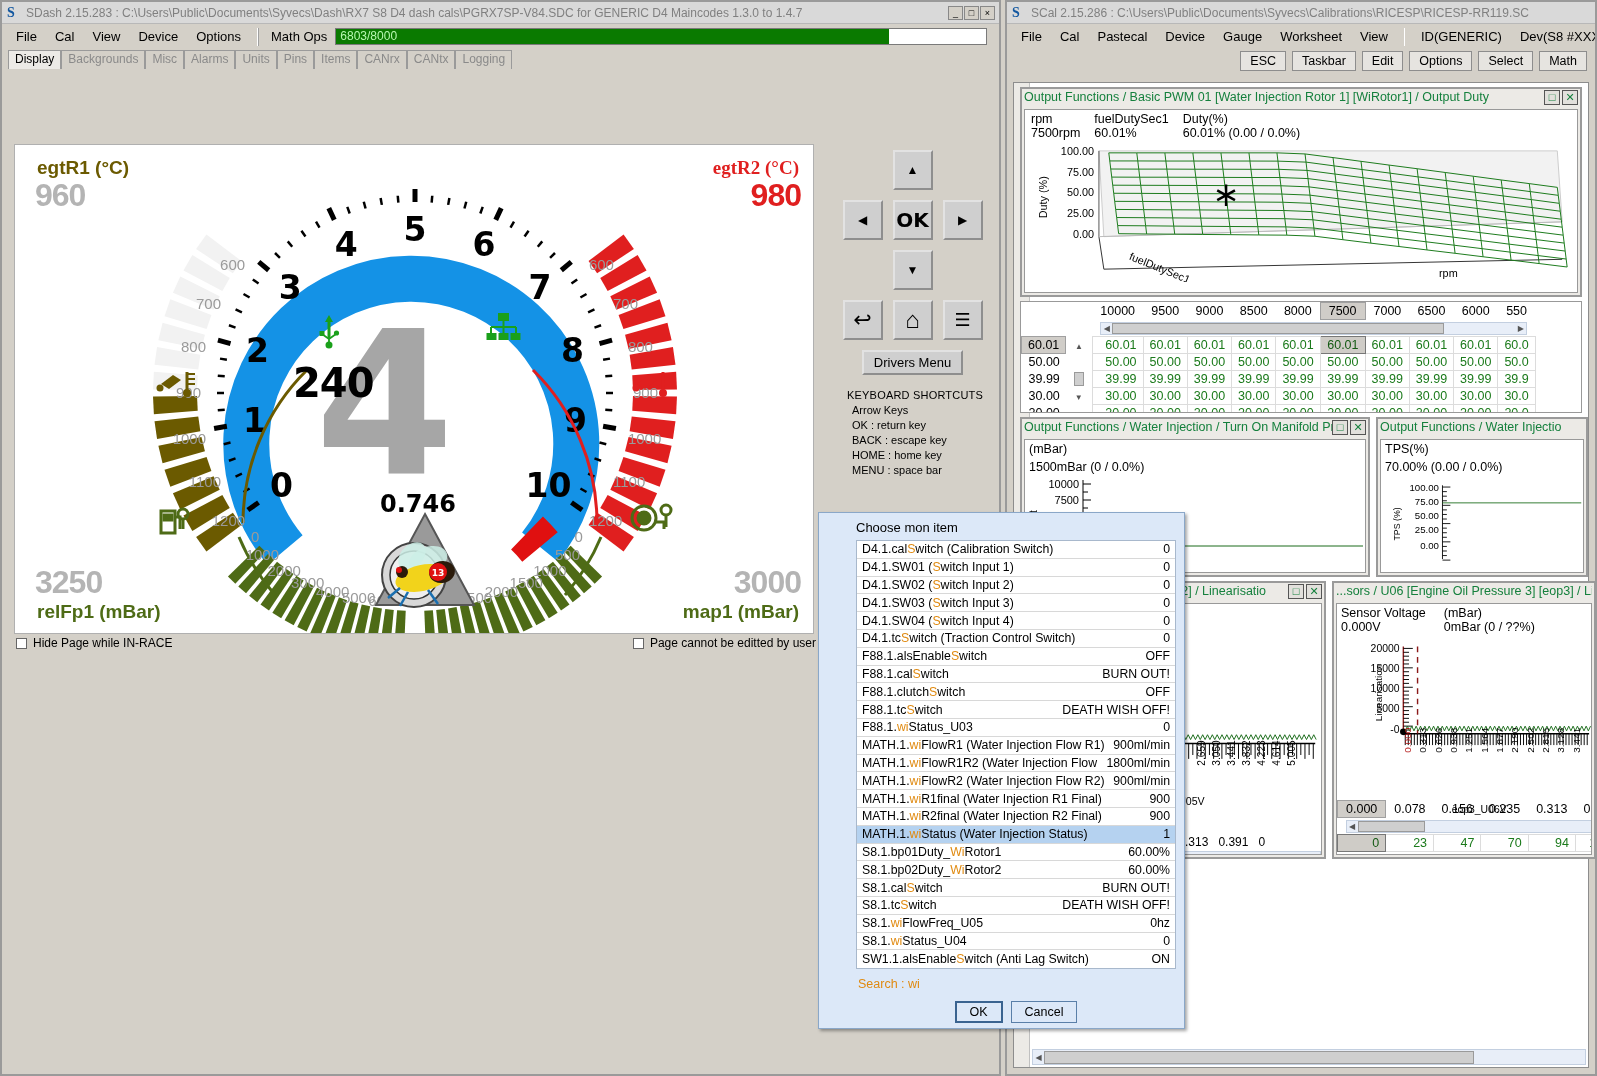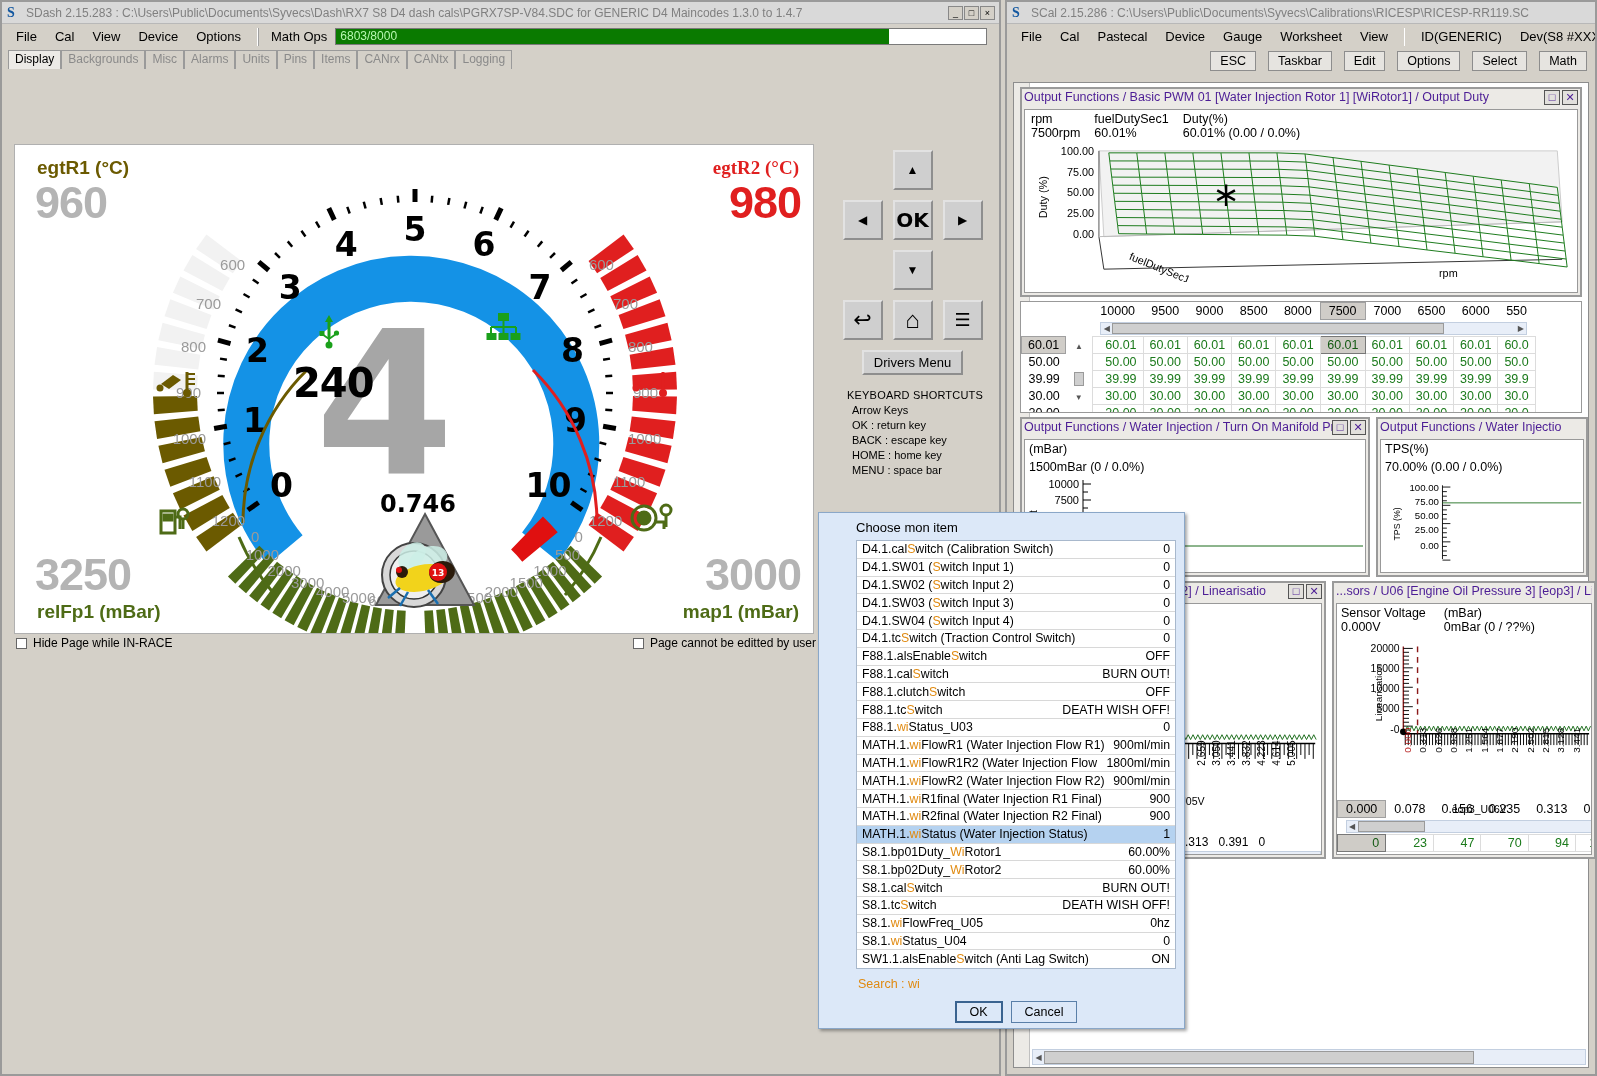--- a/index.html
+++ b/index.html
@@ -57,21 +57,21 @@
     font-size:12px; background:#d4d0c8; color:#8a8a8a; line-height:13px;
   }
   .tab.active { background:#eceae6; color:#000; }
 
   .dashcanvas {
     position:absolute; left:12px; top:142px; width:800px; height:490px;
     background:#fff; border:1px solid #b0b0b0; overflow:hidden;
   }
 
   .corner-lbl { position:absolute; font-weight:bold; font-size:19px; }
-  .corner-val { position:absolute; font-weight:bold; font-size:45px; color:#b4b4b4; letter-spacing:-1px;}
+  .corner-val { position:absolute; font-weight:bold; font-size:32px; color:#b4b4b4; letter-spacing:-1px;}
 
   .gaugewrap { position:absolute; left:120px; top:10px; width:570px; height:480px; }
 
   .bignum {
     position:absolute; left:278px; top:215px; font-size:40px; font-weight:bold;
     color:#000; font-family:"DejaVu Sans", sans-serif; letter-spacing:-1px;
   }
   .gearghost {
     position:absolute; left:300px; top:160px; font-size:200px; color:#a6a6a6;
     font-family:"DejaVu Sans", sans-serif; font-weight:bold; line-height:200px;
@@ -105,32 +105,32 @@
     line-height:15px; text-align:center; color:#000;
   }
   .shortcuts .hd { letter-spacing:0.2px; }
   .shortcuts .ln { text-align:left; padding-left:22px;}
 
   
   #scal { left:1005px; top:0; width:592px; height:1076px; border:2px solid #9a9a9a;
           background:#d4d0c8; overflow:hidden;}
   #scal .titlebar { background:#d9d9d9; }
   .toolrow { height:24px; display:flex; align-items:center; justify-content:flex-end;
-             gap:12px; padding:0 8px; }
+             gap:6px; padding:0 8px; }
   .toolbtn { border:1px solid #8d8d8d; background:#e6e4e0; padding:2px 9px; font-size:12.5px; }
   .scal-body { position:absolute; left:6px; top:80px; right:6px; bottom:6px;
                background:#fff; border:1px solid #8d8d8d; }
   .vscroll-outer { position:absolute; left:0; top:0; bottom:0; width:16px; background:#eceae6;
                    border-right:1px solid #c0c0c0;}
 
   
   .sub { position:absolute; background:#eceae6; border:2px solid #9a9a9a; }
   .subtitle {
     height:16px; background:#eceae6; display:flex; align-items:center; padding:0 2px;
-    font-size:12.5px; color:#4c1d95; white-space:nowrap; overflow:hidden;
+    font-size:12.5px; color:#15803d; white-space:nowrap; overflow:hidden;
   }
   .subtitle .t { flex:1; overflow:hidden; }
   .subbtns { display:flex; gap:2px; flex:none; }
   .subbtn { width:16px; height:15px; border:1px solid #555; background:#e2e0dc;
             font-size:11px; line-height:13px; text-align:center;}
   .subcanvas { position:absolute; left:2px; right:2px; top:20px; bottom:2px;
                background:#fff; border:1px solid #999; overflow:hidden; }
 
   .plotinfo { font-size:12.5px; line-height:14px; padding:2px 4px; white-space:pre; }
 

